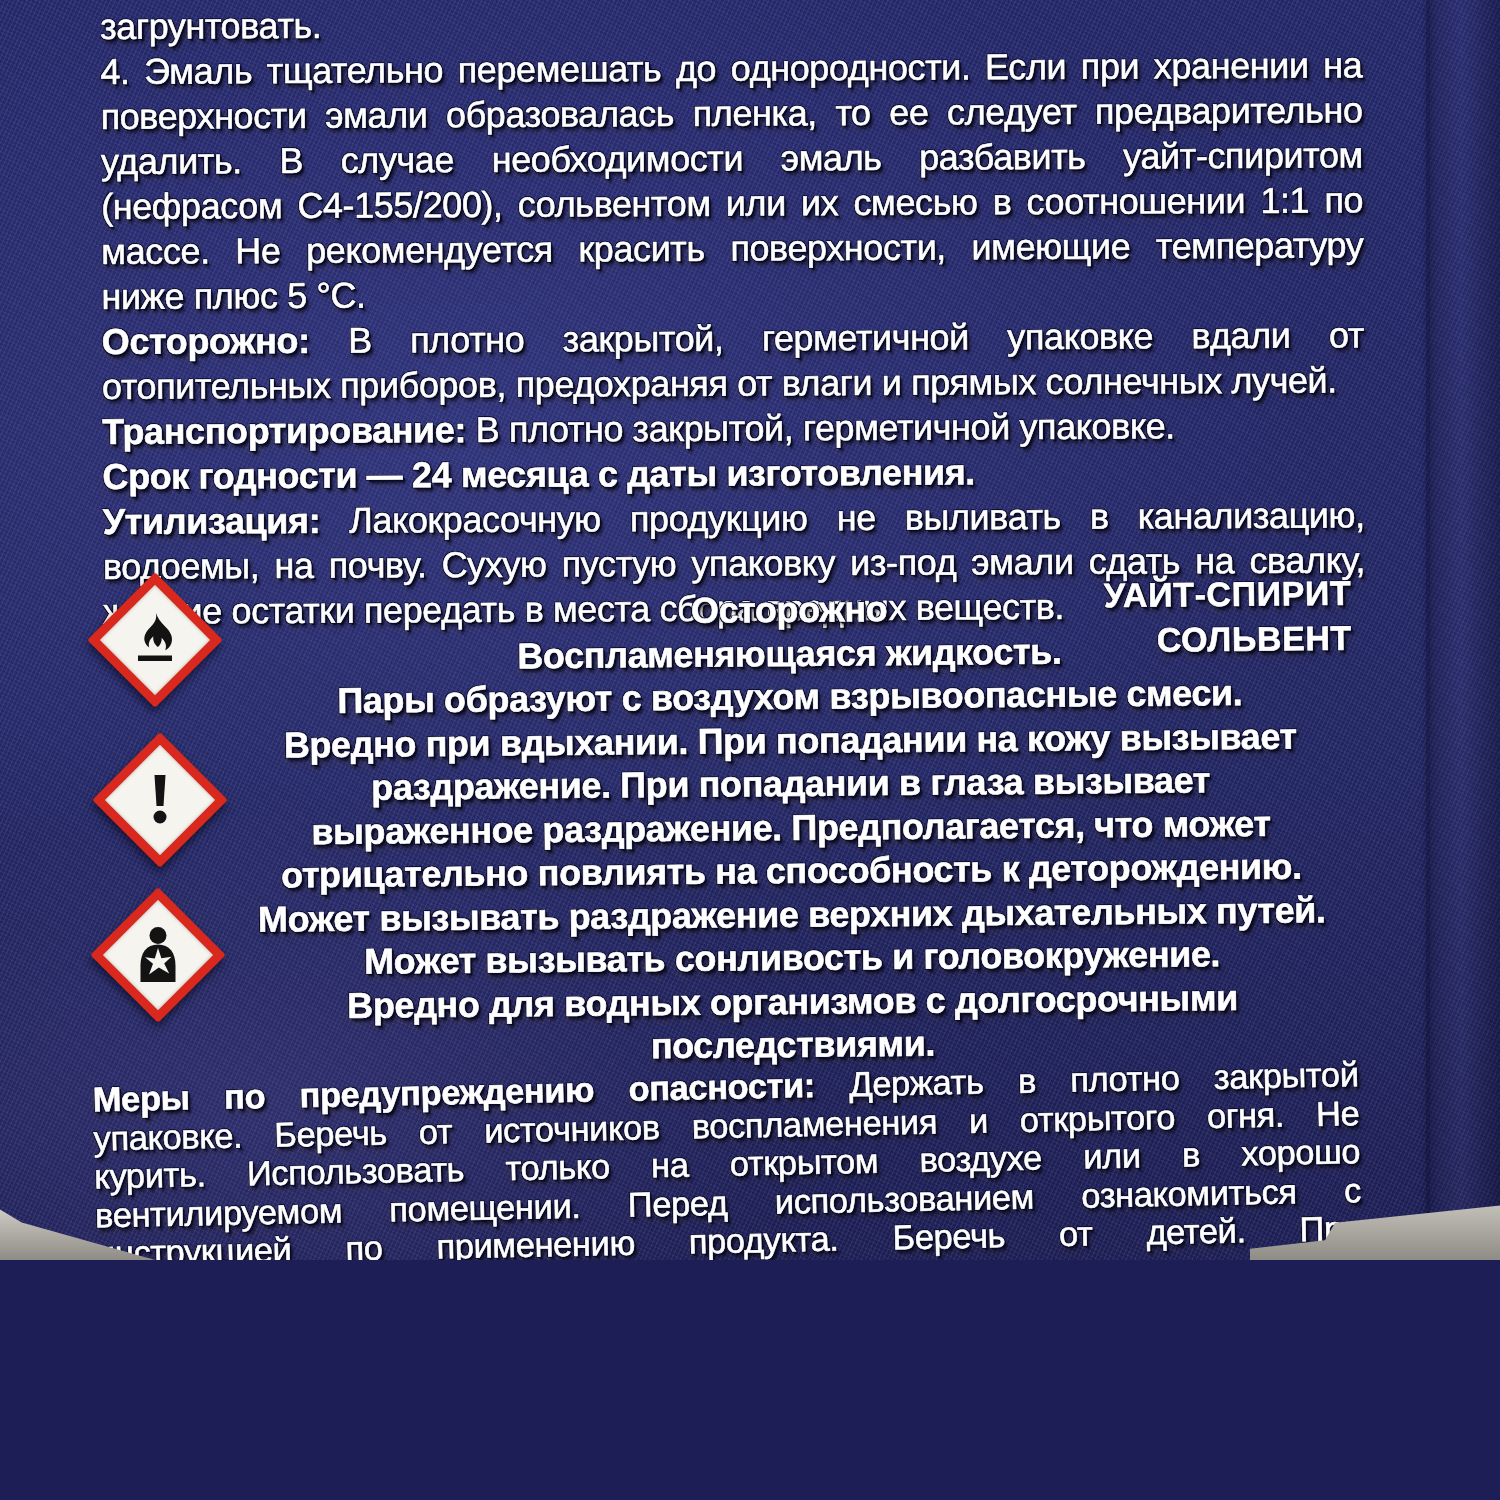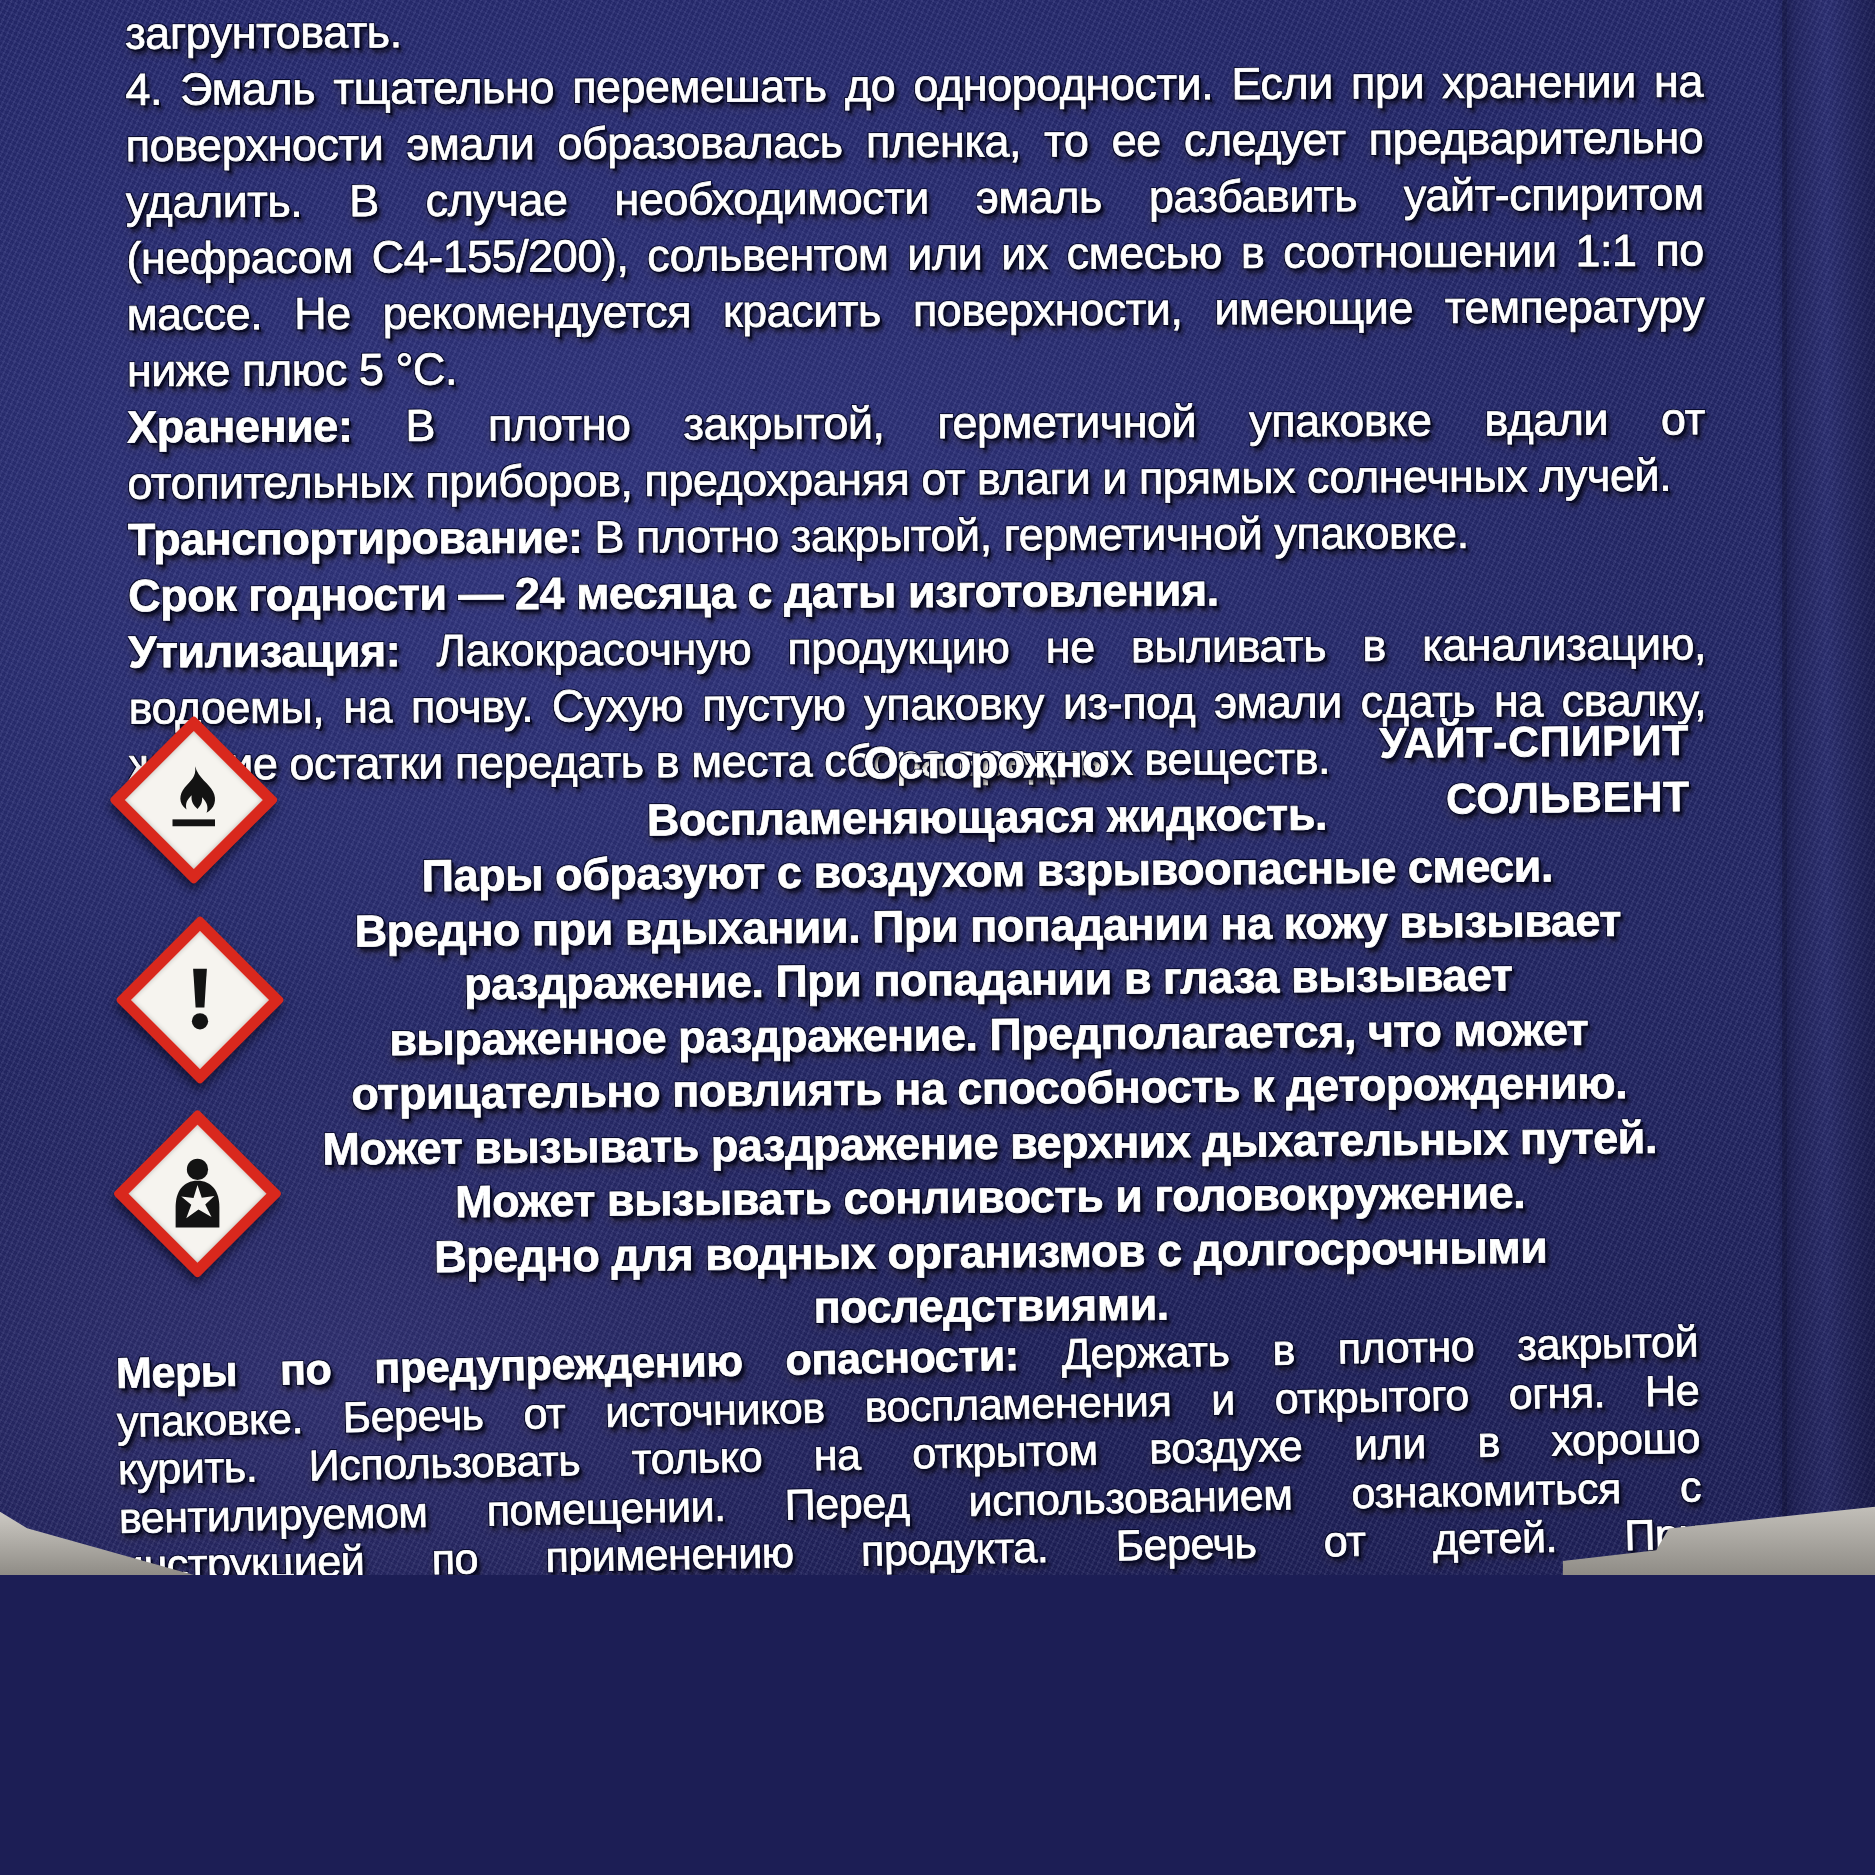--- a/index.html
+++ b/index.html
@@ -81,21 +81,21 @@
   <div class="shade-br"></div>
 
   <div id="top-block" class="block txt">
       <div class="line">загрунтовать.</div>
       <div class="line j">4. Эмаль тщательно перемешать до однородности. Если при хранении на</div>
       <div class="line j">поверхности эмали образовалась пленка, то ее следует предварительно</div>
       <div class="line j">удалить. В случае необходимости эмаль разбавить уайт-спиритом</div>
       <div class="line j">(нефрасом С4-155/200), сольвентом или их смесью в соотношении 1:1 по</div>
       <div class="line j">массе. Не рекомендуется красить поверхности, имеющие температуру</div>
       <div class="line">ниже плюс 5 °С.</div>
-      <div class="line j"><b>Хранение:</b> В плотно закрытой, герметичной упаковке вдали от</div>
+      <div class="line j"><b>Осторожно:</b> В плотно закрытой, герметичной упаковке вдали от</div>
       <div class="line">отопительных приборов, предохраняя от влаги и прямых солнечных лучей.</div>
       <div class="line"><b>Транспортирование:</b> В плотно закрытой, герметичной упаковке.</div>
       <div class="line"><b>Срок годности — 24 месяца с даты изготовления.</b></div>
       <div class="line j"><b>Утилизация:</b> Лакокрасочную продукцию не выливать в канализацию,</div>
       <div class="line j">водоемы, на почву. Сухую пустую упаковку из-под эмали сдать на свалку,</div>
       <div class="line">жидкие остатки передать в места сбора вредных веществ.</div>
     </div>
 
   <div id="solvents" class="block txt">
     <div class="line">УАЙТ-СПИРИТ</div>

